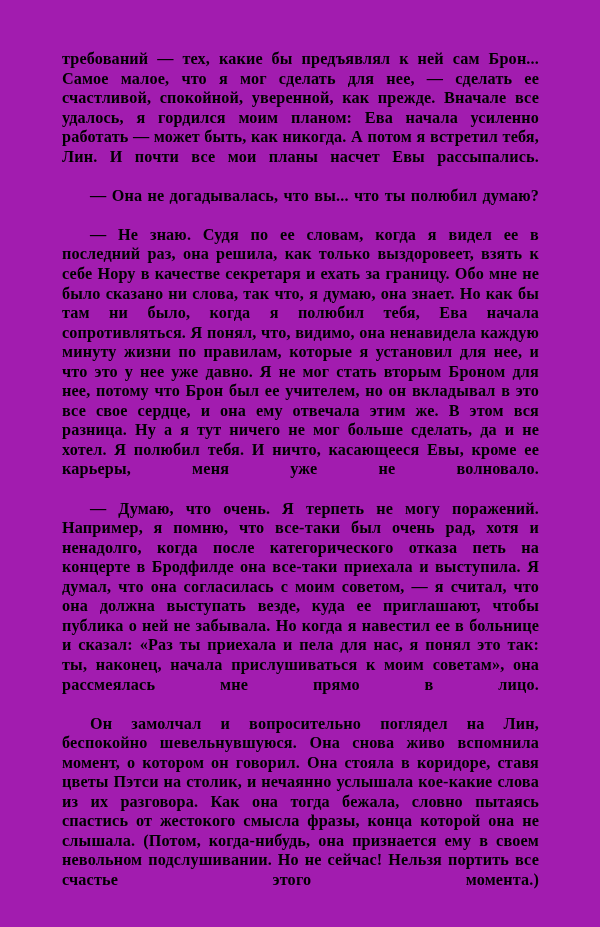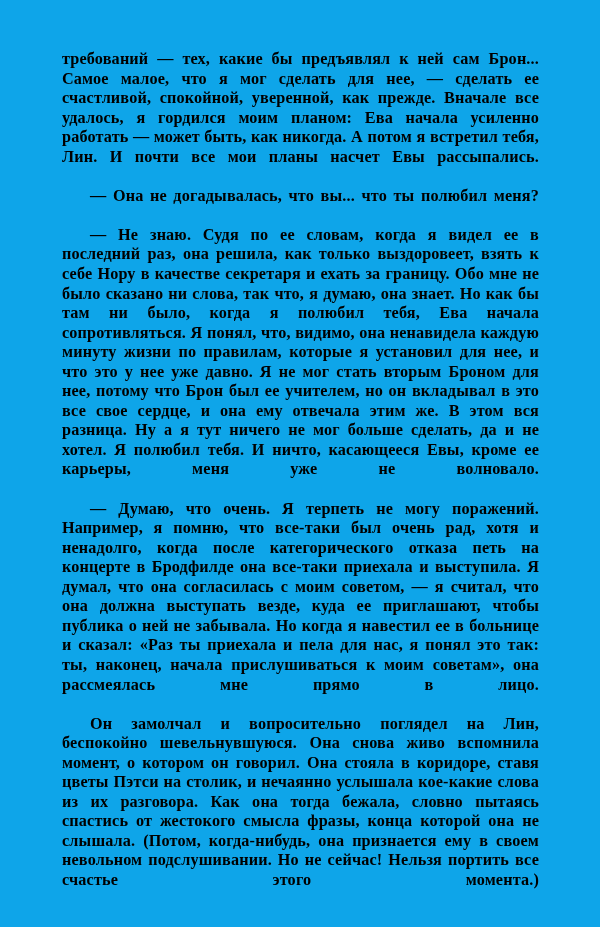--- a/index.html
+++ b/index.html
@@ -14,21 +14,21 @@
     position: relative;
     overflow: hidden;
     font-family: "Liberation Serif", "DejaVu Serif", serif;
     color: #000000;
   }
 
   
   #page-sheet {
     position: absolute;
     inset: 0;
-    background: #0ea5e9;
+    background: #a21caf;
   }
 
   
   #text-block {
     position: absolute;
     left: 62px;
     top: 50px;
     width: 477px;
   }
 
@@ -75,21 +75,21 @@
   }
 </style>
 </head>
 <body>
 
 <div id="page-sheet">
 
   <div id="text-block">
 
     <p class="para cont">требований — тех, какие бы предъявлял к ней сам Брон... Самое малое, что я мог сделать для нее, — сделать ее счастливой, спокойной, уверенной, как прежде. Вначале все удалось, я гордился моим планом: Ева начала усиленно работать — может быть, как никогда. А потом я встретил тебя, Лин. И почти все мои планы насчет Евы рассыпались.</p>
-    <p class="para indent">— Она не догадывалась, что вы... что ты полюбил меня?</p>
+    <p class="para indent">— Она не догадывалась, что вы... что ты полюбил думаю?</p>
     <p class="para indent">— Не знаю. Судя по ее словам, когда я видел ее в последний раз, она решила, как только выздоровеет, взять к себе Нору в качестве секретаря и ехать за границу. Обо мне не было сказано ни слова, так что, я думаю, она знает. Но как бы там ни было, когда я полюбил тебя, Ева начала сопротивляться. Я понял, что, видимо, она ненавидела каждую минуту жизни по правилам, которые я установил для нее, и что это у нее уже давно. Я не мог стать вторым Броном для нее, потому что Брон был ее учителем, но он вкладывал в это все свое сердце, и она ему отвечала этим же. В этом вся разница. Ну а я тут ничего не мог больше сделать, да и не хотел. Я полюбил тебя. И ничто, касающееся Евы, кроме ее карьеры, меня уже не волновало.</p>
     <p class="para indent">— Думаю, что очень. Я терпеть не могу поражений. Например, я помню, что все-таки был очень рад, хотя и ненадолго, когда после категорического отказа петь на концерте в Бродфилде она все-таки приехала и выступила. Я думал, что она согласилась с моим советом, — я считал, что она должна выступать везде, куда ее приглашают, чтобы публика о ней не забывала. Но когда я навестил ее в больнице и сказал: «Раз ты приехала и пела для нас, я понял это так: ты, наконец, начала прислушиваться к моим советам», она рассмеялась мне прямо в лицо.</p>
     <p class="para indent">Он замолчал и вопросительно поглядел на Лин, беспокойно шевельнувшуюся. Она снова живо вспомнила момент, о котором он говорил. Она стояла в коридоре, ставя цветы Пэтси на столик, и нечаянно услышала кое-какие слова из их разговора. Как она тогда бежала, словно пытаясь спастись от жестокого смысла фразы, конца которой она не слышала. (Потом, когда-нибудь, она признается ему в своем невольном подслушивании. Но не сейчас! Нельзя портить все счастье этого момента.)</p>
 
   </div>
 
 
 </div>
 
 </body></html>

